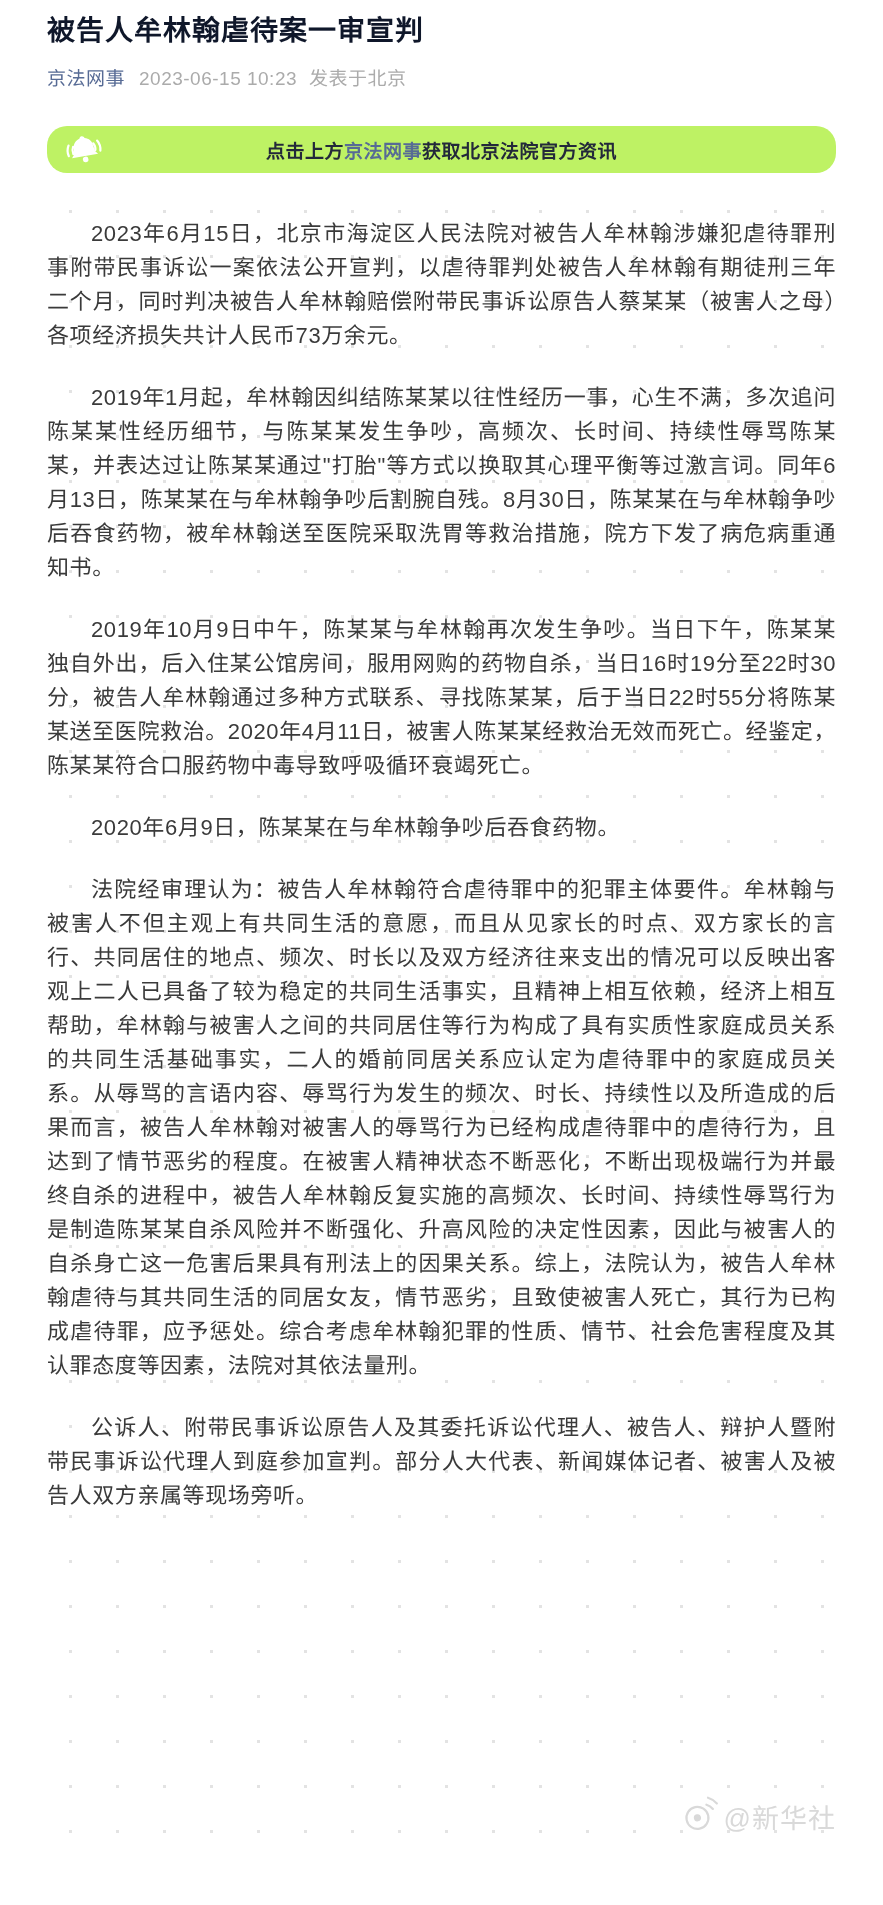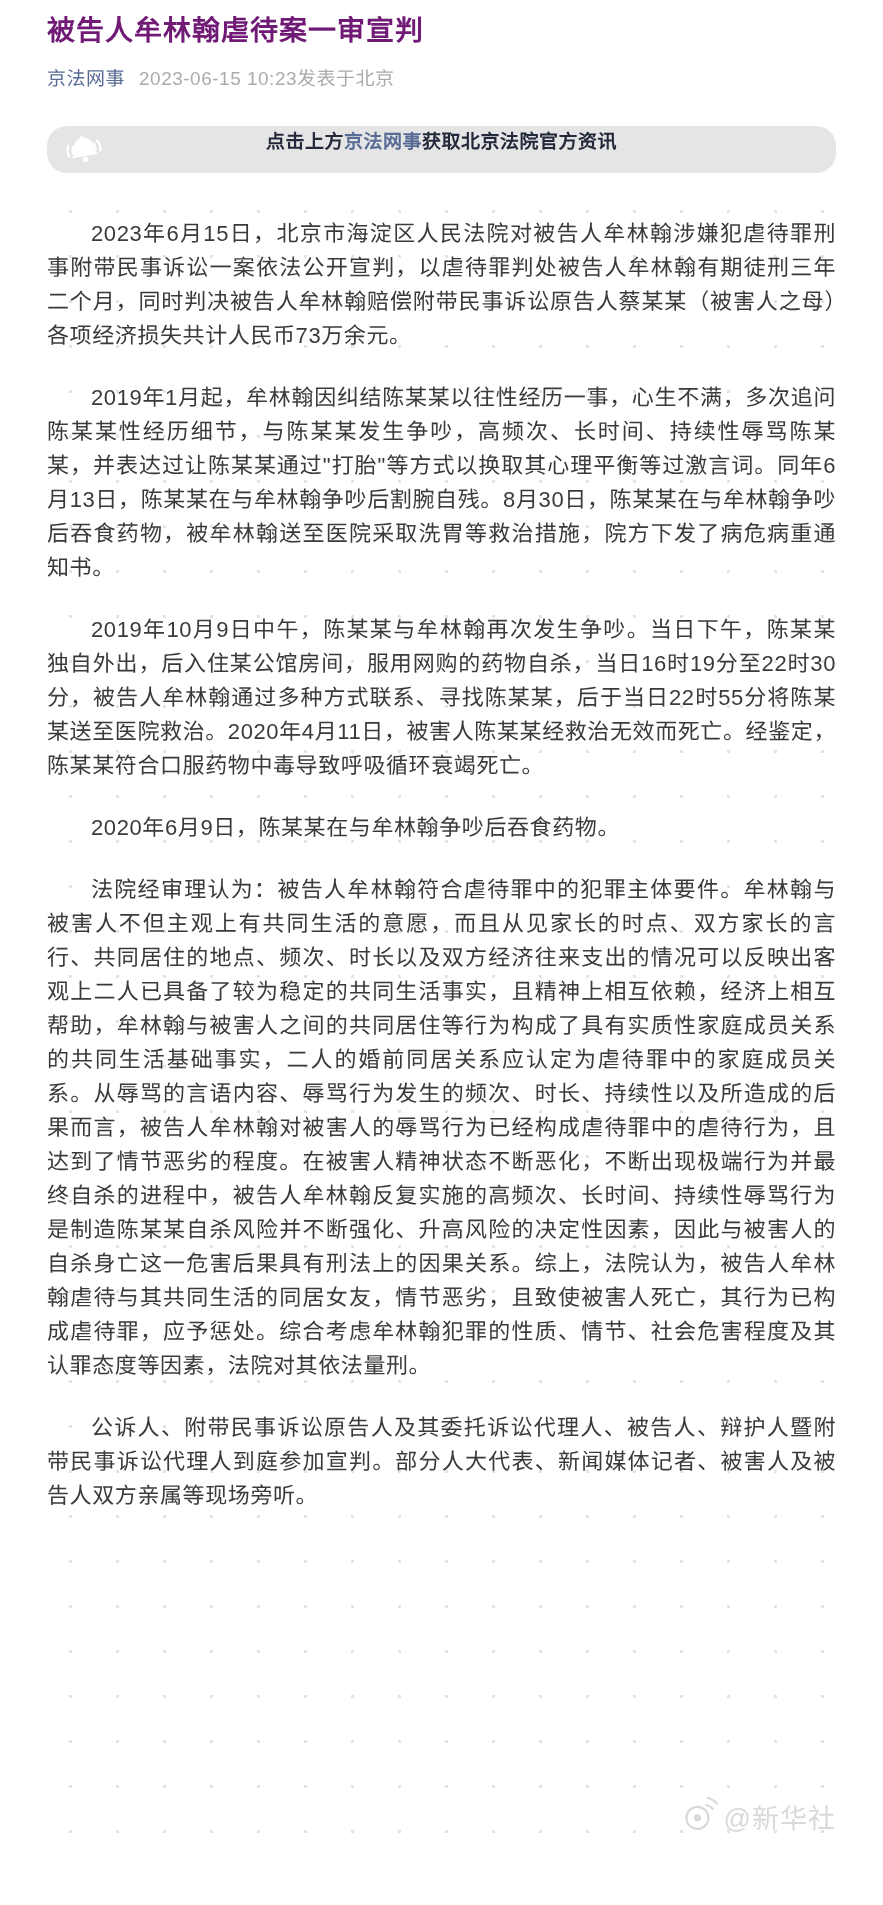--- a/index.html
+++ b/index.html
@@ -15,44 +15,44 @@
   }
   .page {
     box-sizing: border-box;
     padding: 12px 47px 0 47px;
   }
   .title {
     margin: 0;
     font-size: 28px;
     line-height: 1.35;
     font-weight: 700;
-    color: #701a75;
+    color: #0f172a;
     letter-spacing: 1px;
   }
   .byline {
     margin-top: 13px;
     font-size: 19px;
     color: #ababab;
     letter-spacing: 0.5px;
   }
   .byline .account {
     color: #576b95;
     margin-right: 14px;
     cursor: pointer;
   }
-  .byline .date { }
+  .byline .date { margin-right: 12px; }
 
   .banner {
     margin-top: 36px;
     height: 47px;
-    background: #e5e5e5;
+    background: #bef264;
     border-radius: 20px;
     position: relative;
     display: flex;
-    align-items: flex-start;
+    align-items: center;
     justify-content: center;
     cursor: pointer;
   }
   .bell {
     position: absolute;
     left: 14px;
     top: 5px;
     width: 46px;
     height: 38px;
   }

